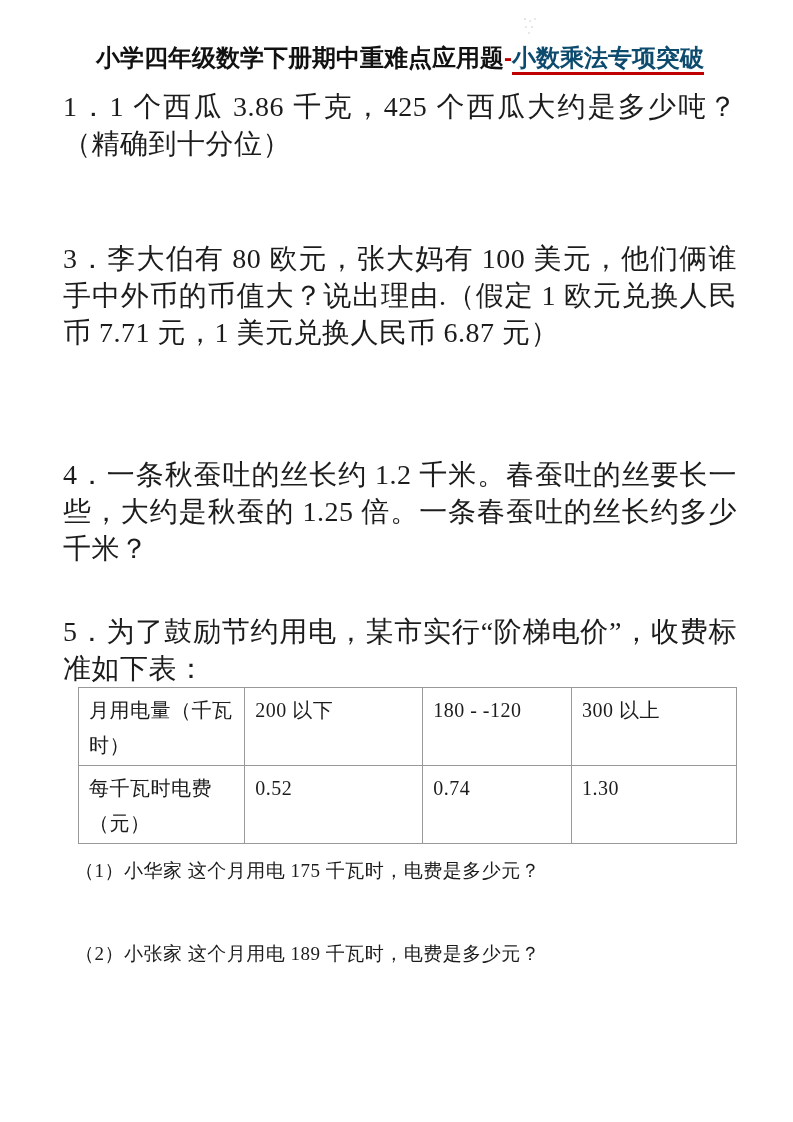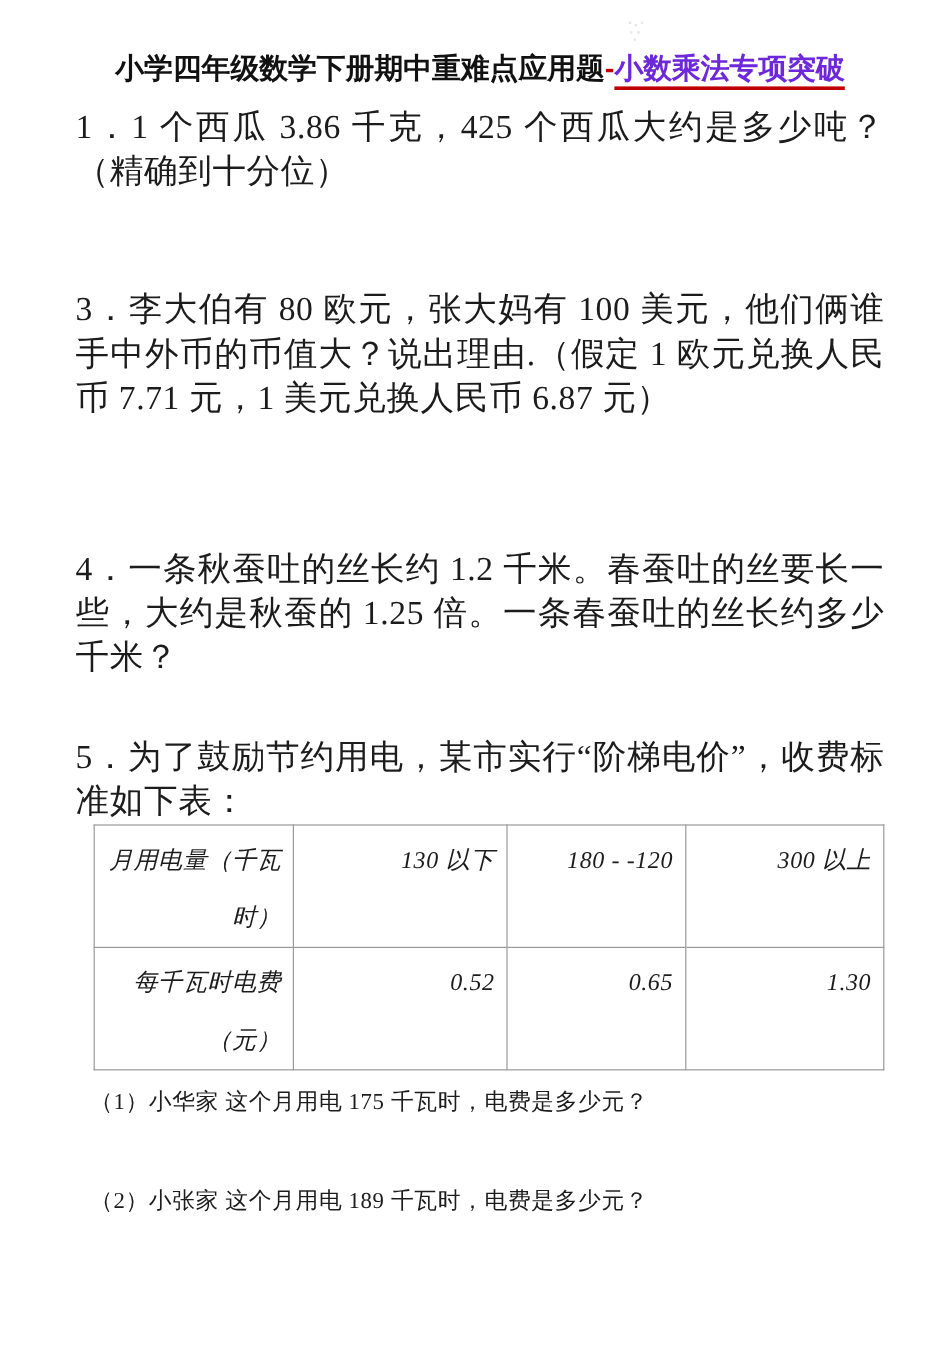--- a/index.html
+++ b/index.html
@@ -29,21 +29,21 @@
     font-weight: bold;
     font-size: 24px;
     line-height: 32px;
     color: #111111;
     white-space: nowrap;
   }
   .title-red {
     color: #c00000;
   }
   .title-red-underline {
-    color: #6d28d9;
+    color: #0c4a6e;
     border-bottom: 3px solid #c00000;
     padding-bottom: 1px;
   }
   .q {
     margin: 0;
     font-size: 28px;
     line-height: 37px;
     letter-spacing: 0.5px;
     text-align: justify;
   }
@@ -56,26 +56,25 @@
     border-collapse: collapse;
     table-layout: fixed;
     width: 659px;
     margin-left: 15px;
     margin-top: 0;
   }
   table.rate-table td {
     border: 1px solid #999999;
     height: 72px;
     vertical-align: top;
-    text-align: right;
+    text-align: left;
     padding: 5px 10px 0 10px;
     font-size: 20px;
-    line-height: 48px;
+    line-height: 35px;
     letter-spacing: 0.5px;
-    font-style: italic;
   }
   .col1 { width: 25.3%; }
   .col2 { width: 27.3%; }
   .col3 { width: 22.3%; }
   .col4 { width: 25.1%; }
   .subq {
     margin: 0;
     padding-left: 12px;
     font-size: 19px;
     line-height: 37px;
@@ -120,28 +119,28 @@
   <p class="q q3">3．李大伯有 80 欧元，张大妈有 100 美元，他们俩谁手中外币的币值大？说出理由.（假定 1 欧元兑换人民币 7.71 元，1 美元兑换人民币 6.87 元）</p>
 
   <p class="q q4">4．一条秋蚕吐的丝长约 1.2 千米。春蚕吐的丝要长一些，大约是秋蚕的 1.25 倍。一条春蚕吐的丝长约多少千米？</p>
 
   <p class="q q5">5．为了鼓励节约用电，某市实行“阶梯电价”，收费标准如下表：</p>
 
   <table class="rate-table">
     <tbody>
       <tr>
         <td class="col1">月用电量（千瓦时）</td>
-        <td class="col2">130 以下</td>
+        <td class="col2">200 以下</td>
         <td class="col3">180 - -120</td>
         <td class="col4">300 以上</td>
       </tr>
       <tr>
         <td class="col1">每千瓦时电费（元）</td>
         <td class="col2">0.52</td>
-        <td class="col3">0.65</td>
+        <td class="col3">0.74</td>
         <td class="col4">1.30</td>
       </tr>
     </tbody>
   </table>
 
   <p class="subq subq1">（1）小华家 这个月用电 175 千瓦时，电费是多少元？</p>
 
   <p class="subq subq2">（2）小张家 这个月用电 189 千瓦时，电费是多少元？</p>
 
 </div>

